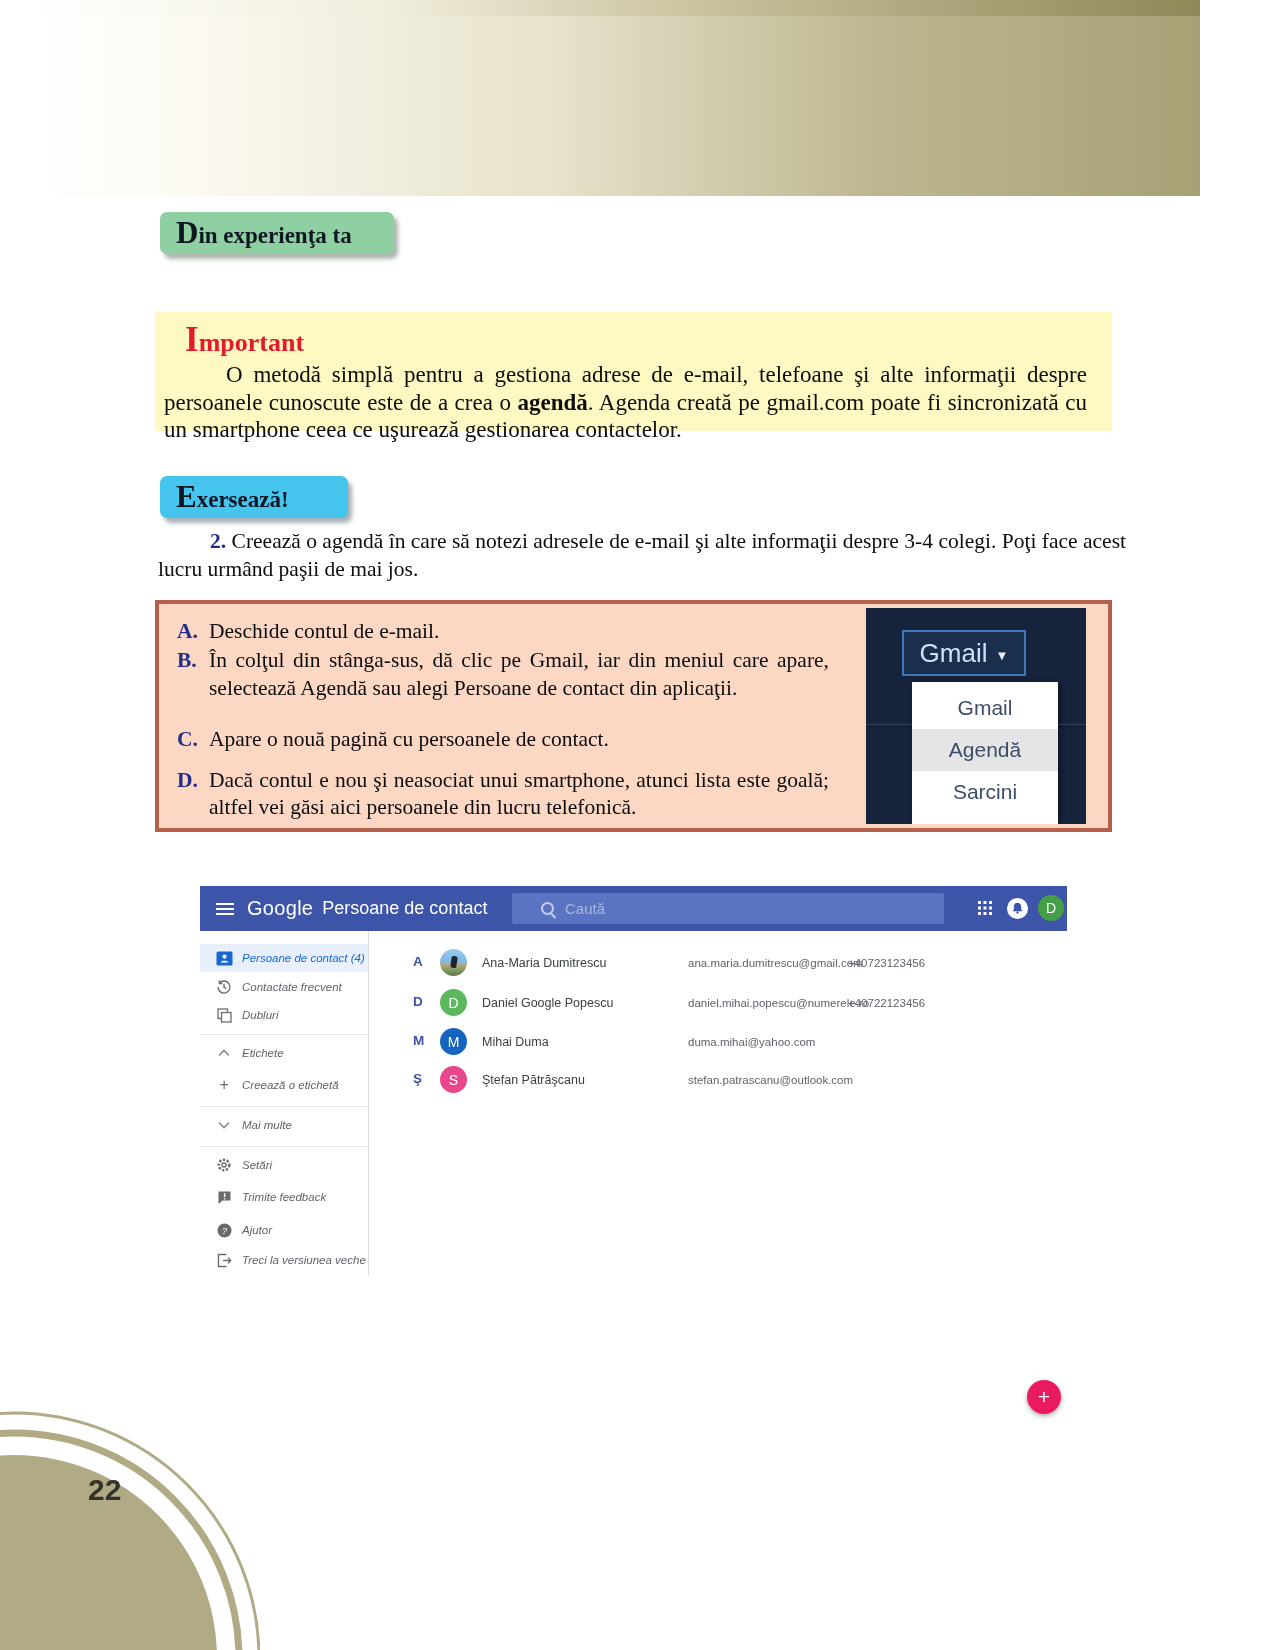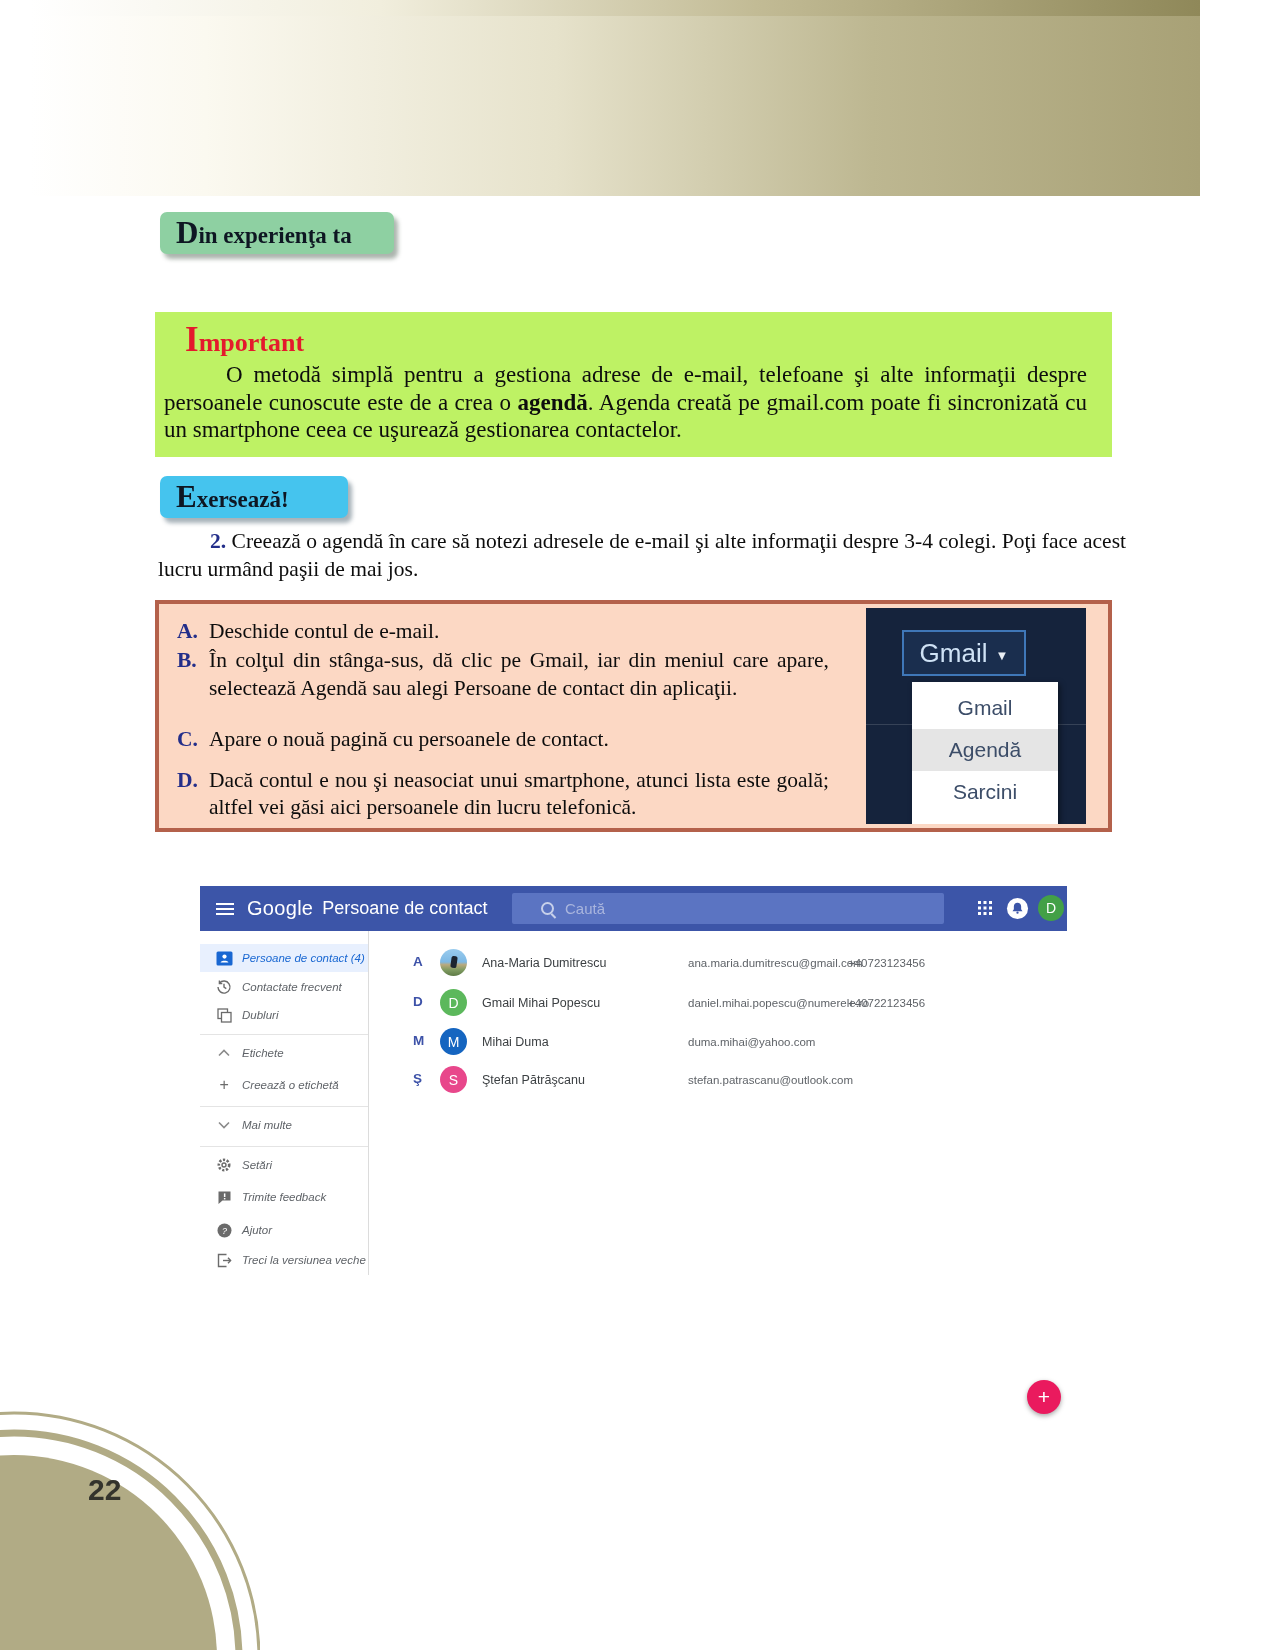--- a/index.html
+++ b/index.html
@@ -20,21 +20,21 @@
     box-shadow:4px 5px 4px rgba(70,90,75,.45);}
   .badge-ex{left:160px;top:476px;width:156px;height:42px;background:#45c4ee;
     box-shadow:4px 5px 4px rgba(60,85,100,.45);}
 
   
   .q{position:absolute;margin:0;font-size:21.5px;line-height:1.32;}
   .q1{left:160px;top:268px;width:962px;text-indent:36px;}
   .q2{left:158px;top:527px;width:968px;text-indent:52px;text-align:justify;}
   .qnum{color:#232e8a;font-weight:bold;}
 
-  .imp{position:absolute;left:155px;top:312px;width:957px;height:145px;background:#bef264;}
+  .imp{position:absolute;left:155px;top:312px;width:957px;height:119px;background:#fef9c3;}
   .imp-title{margin:8px 0 0 30px;color:#e41a2c;font-weight:bold;font-size:26px;}
   .imp-title::first-letter{font-size:35px;}
   .imp-body{margin:1px 25px 0 9px;font-size:23px;line-height:1.2;text-align:justify;text-indent:62px;}
 
   
   .steps-box{position:absolute;left:155px;top:600px;width:957px;height:232px;background:#fcd8c4;
     border:4px solid #b4614b;box-sizing:border-box;}
   .steps{position:absolute;left:18px;top:8px;width:652px;}
   .step{display:flex;font-size:21.5px;line-height:1.27;text-align:justify;}
   .step-letter{flex:0 0 32px;font-weight:bold;color:#232e8a;}
@@ -298,21 +298,21 @@
     <div class="row r0">
       <span class="r-group">A</span>
       <span class="r-avatar photo"></span>
       <span class="r-name">Ana-Maria Dumitrescu</span>
       <span class="r-email">ana.maria.dumitrescu@gmail.com</span>
       <span class="r-phone">+40723123456</span>
     </div>
     <div class="row r1">
       <span class="r-group">D</span>
       <span class="r-avatar av-green">D</span>
-      <span class="r-name">Gmail Mihai Popescu</span>
+      <span class="r-name">Daniel Google Popescu</span>
       <span class="r-email">daniel.mihai.popescu@numerele.ro</span>
       <span class="r-phone">+40722123456</span>
     </div>
     <div class="row r2">
       <span class="r-group">M</span>
       <span class="r-avatar av-blue">M</span>
       <span class="r-name">Mihai Duma</span>
       <span class="r-email">duma.mihai@yahoo.com</span>
       <span class="r-phone"></span>
     </div>

